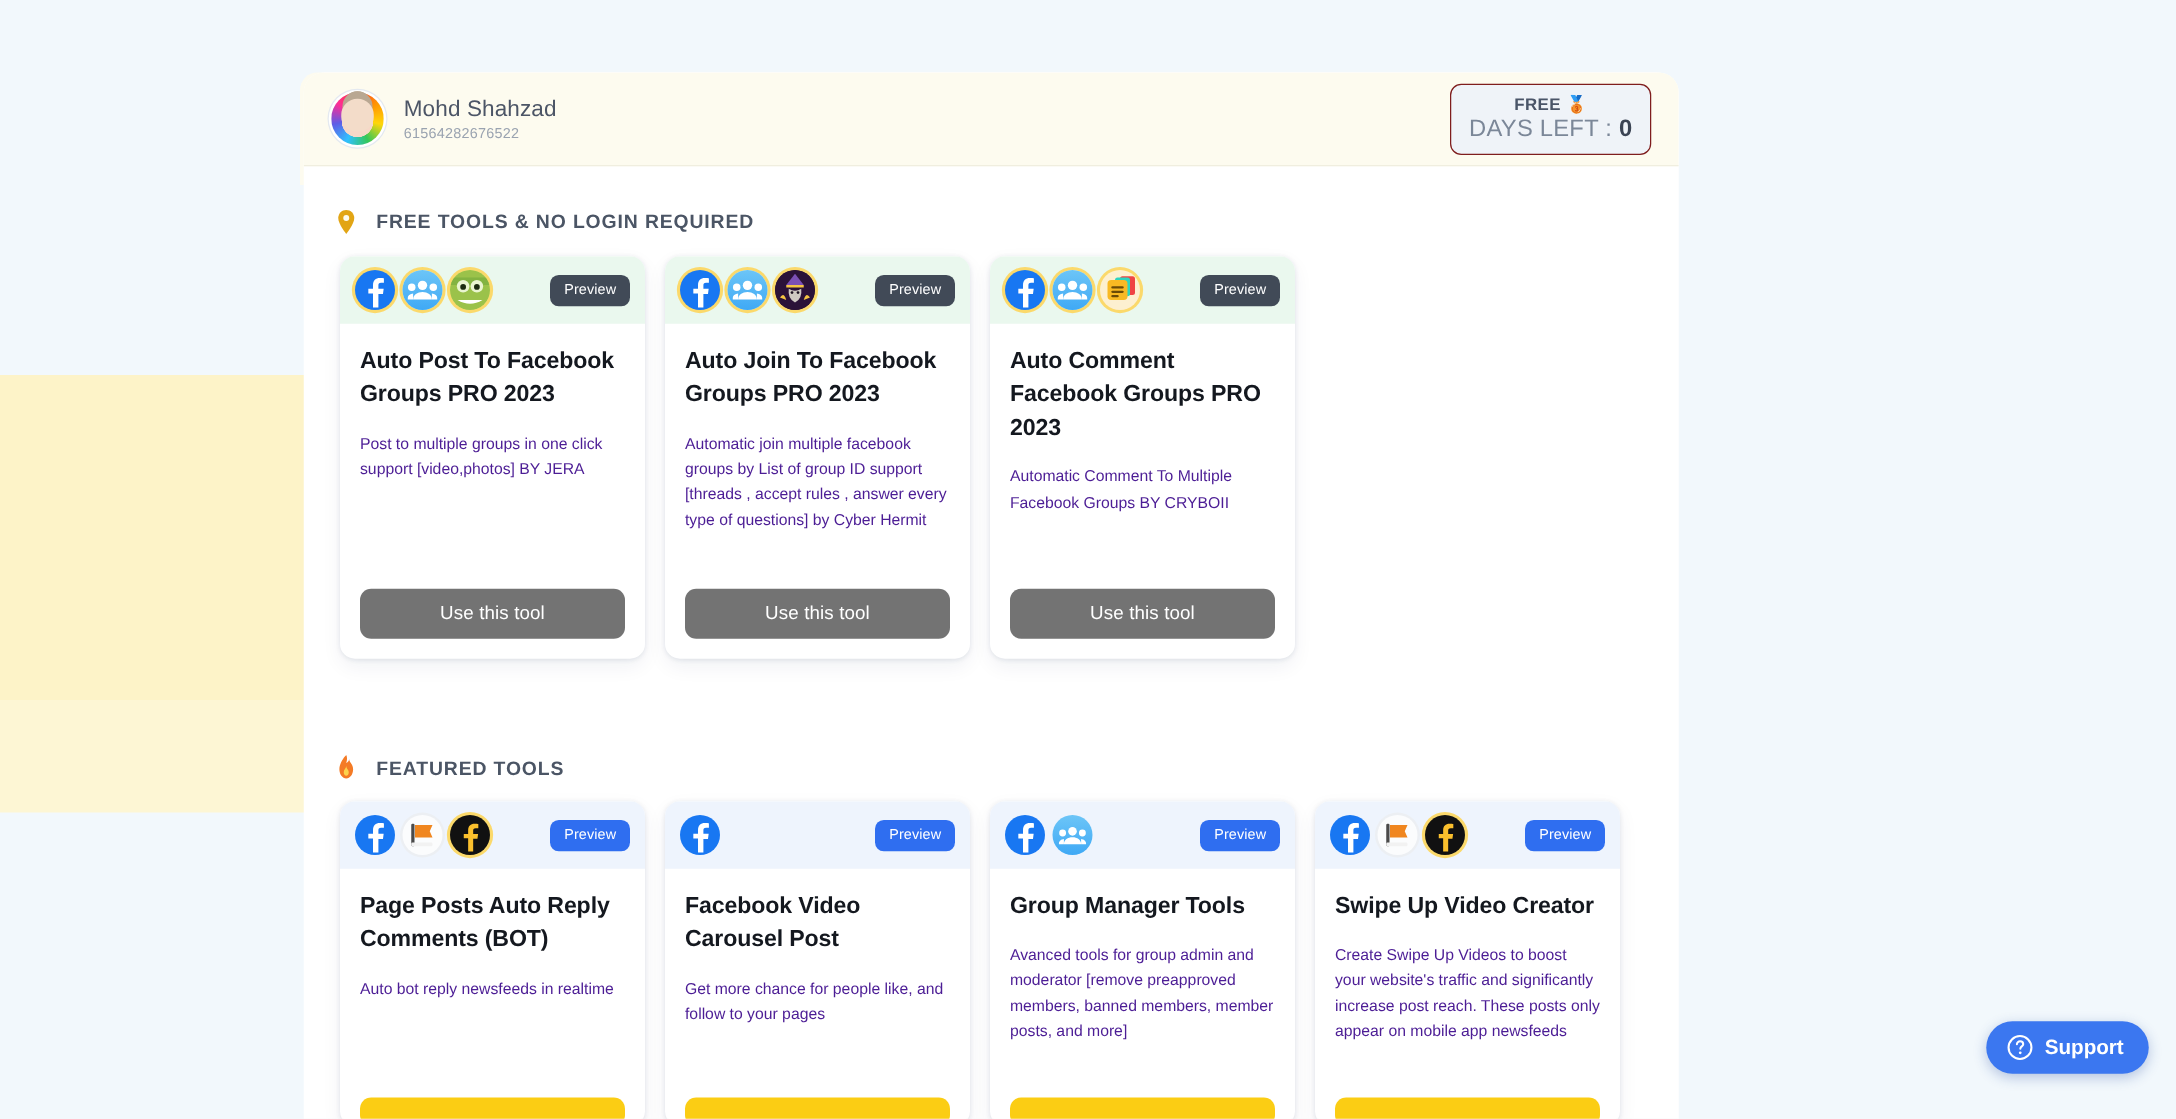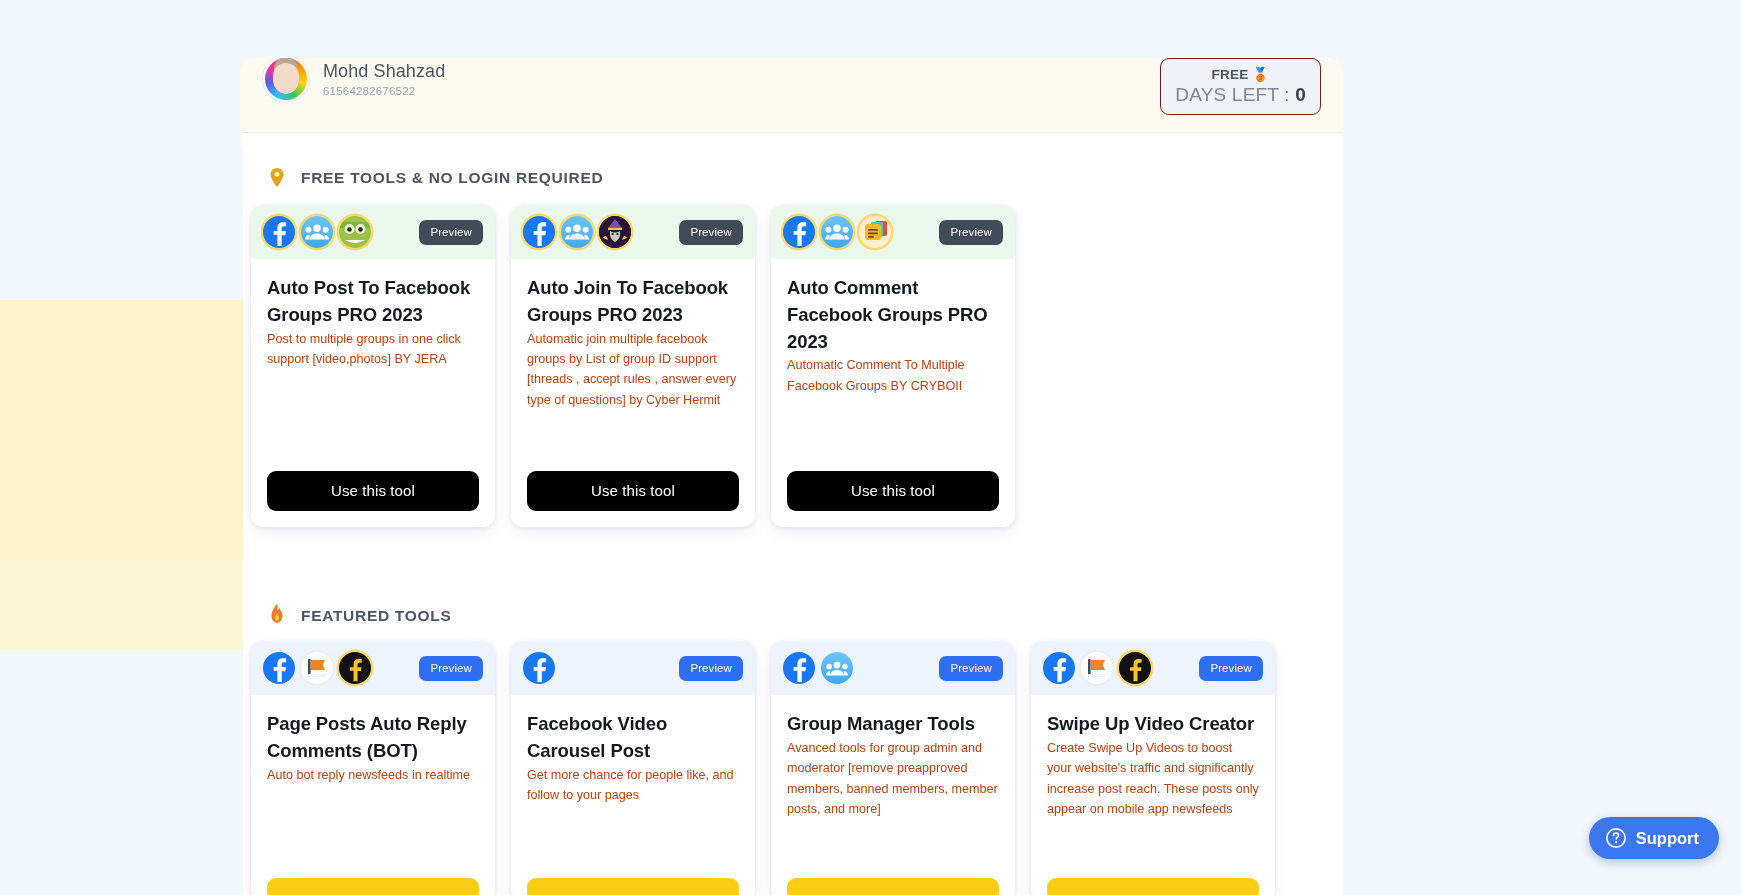--- a/index.html
+++ b/index.html
@@ -46,21 +46,21 @@
     background: #ffffff;
     border-radius: 16px 16px 0 0;
     overflow: hidden;
   }
 
   
   .profile-header {
     height: 75px;
     background: #fdfbef;
     display: flex;
-    align-items: flex-start;
+    align-items: center;
     padding: 0 22px;
     justify-content: space-between;
     border-bottom: 1px solid #f0eedf;
   }
   .profile-left { display: flex; align-items: center; gap: 16px; }
   .avatar {
     width: 42px; height: 42px;
     border-radius: 50%;
     background:
       radial-gradient(circle at 50% 55%, #f6d8c8 0 40%, transparent 41%),
@@ -123,21 +123,21 @@
     font-weight: 700;
     color: #4b5565;
     letter-spacing: .7px;
   }
   .sec-icon { width: 20px; height: 22px; display:block; flex:none; }
 
   
   .card-grid {
     display: flex;
     gap: 16px;
-    padding: 16px 24px 0 8px;
+    padding: 16px 24px 0 29px;
   }
   .tool-card {
     width: 244px;
     flex: none;
     background: #ffffff;
     border-radius: 12px;
     box-shadow: 0 1px 4px rgba(22,40,80,.10), 0 6px 16px rgba(22,40,80,.06);
     display: flex; flex-direction: column;
     overflow: hidden;
   }
@@ -183,30 +183,30 @@
     display: flex; flex-direction: column;
   }
   .card-title {
     font-size: 18.5px;
     line-height: 1.45;
     font-weight: 700;
     color: #14181f;
     letter-spacing: -.1px;
   }
   .card-desc {
-    margin-top: 0;
+    margin-top: 16px;
     font-size: 12.6px;
     line-height: 1.62;
-    color: #c2410c;
+    color: #4c1d95;
   }
   .card-foot { padding: 0 16px 16px 16px; }
   .use-btn {
     display: block;
     width: 100%;
-    background: #000000;
+    background: #737373;
     color: #ffffff;
     border: none;
     border-radius: 9px;
     font-family: inherit;
     font-size: 15px;
     padding: 11px 0 12px;
     cursor: pointer;
     letter-spacing: .1px;
   }
   .gold-btn {

